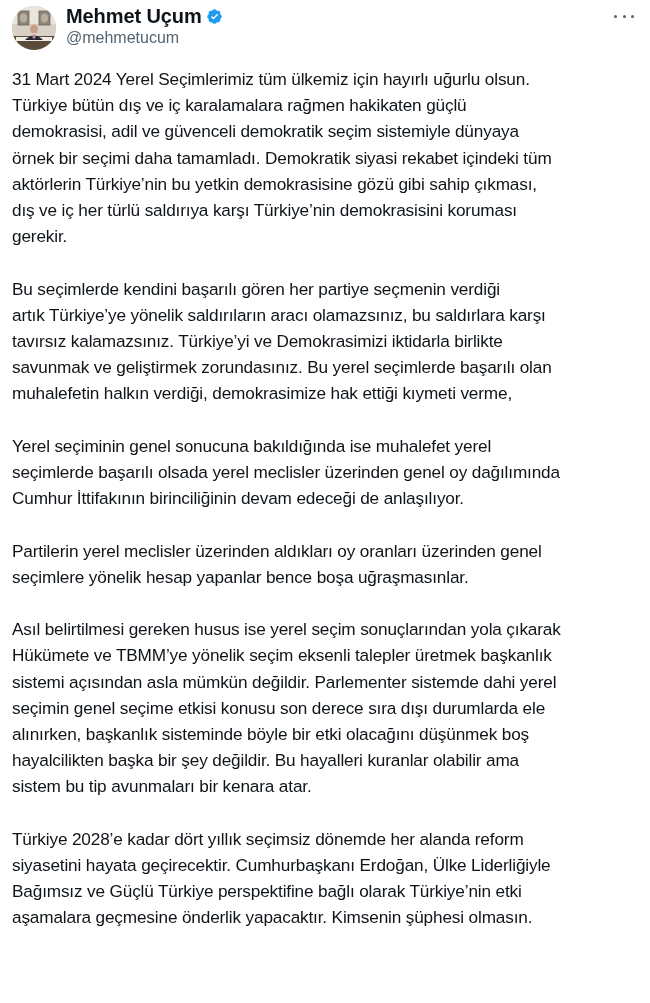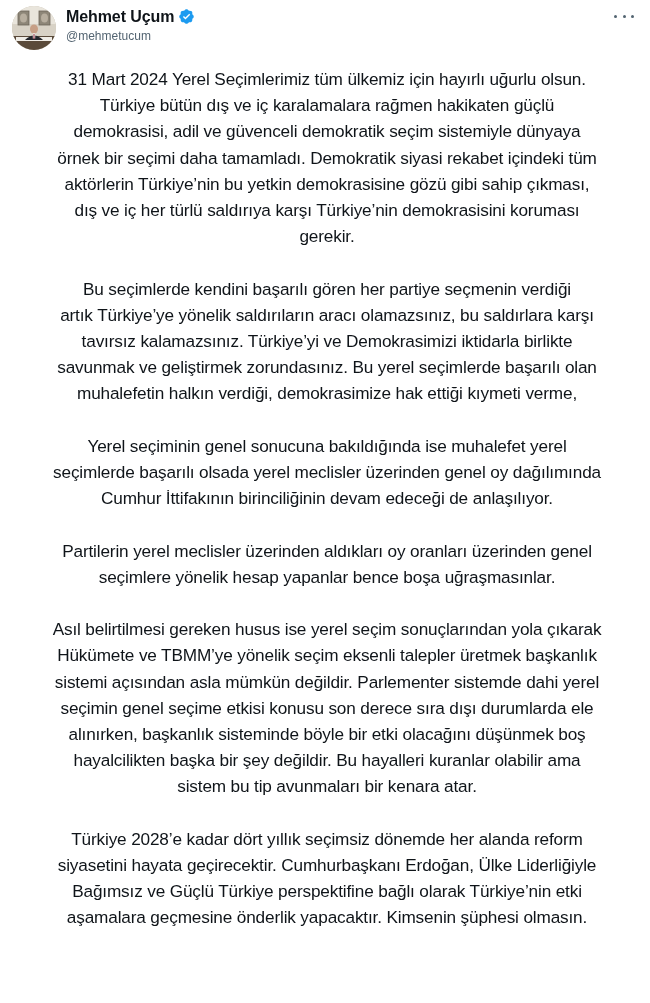--- a/index.html
+++ b/index.html
@@ -38,32 +38,32 @@
       left: 66px;
       top: 6px;
     }
     .name-row {
       display: flex;
       align-items: center;
       height: 21px;
     }
     .display-name {
       font-weight: bold;
-      font-size: 16px;
+      font-size: 20px;
       color: #0f1419;
       letter-spacing: -0.1px;
     }
     .verified {
       margin-left: 4px;
       width: 17px;
       height: 17px;
       display: inline-block;
     }
     .handle {
-      font-size: 12px;
+      font-size: 16px;
       color: #536471;
       margin-top: 2px;
     }
     .more {
       position: absolute;
       right: 16px;
       top: 8px;
       width: 20px;
       height: 16px;
       display: flex;
@@ -83,21 +83,20 @@
       left: 12px;
       top: 66px;
       width: 630px;
       font-size: 17.2px;
       line-height: 26.2px;
       color: #0f1419;
       letter-spacing: -0.15px;
     }
     .para {
       margin: 0 0 26.2px 0;
-      text-align: center;
     }
     .para .line {
       display: block;
       white-space: nowrap;
     }
   </style>
 </head>
 <body>
 
 <div class="header">

